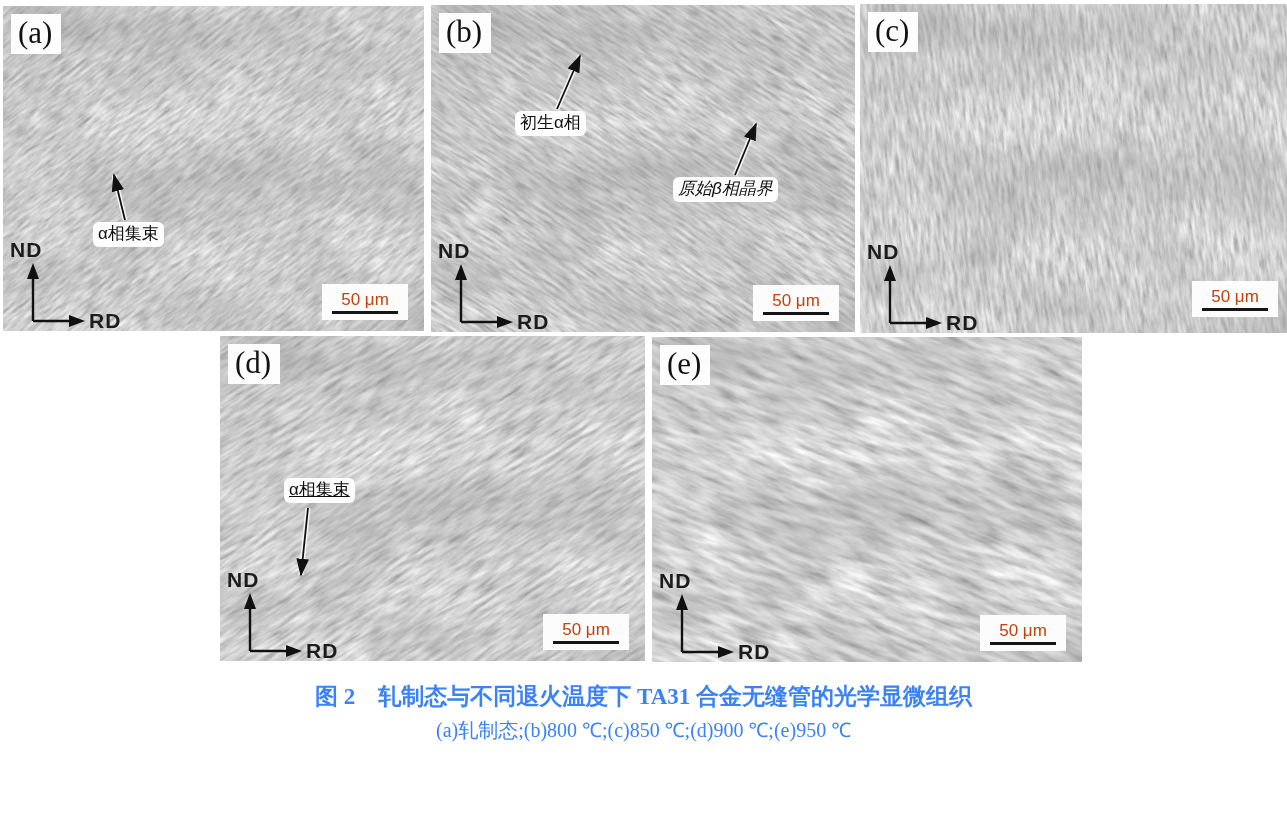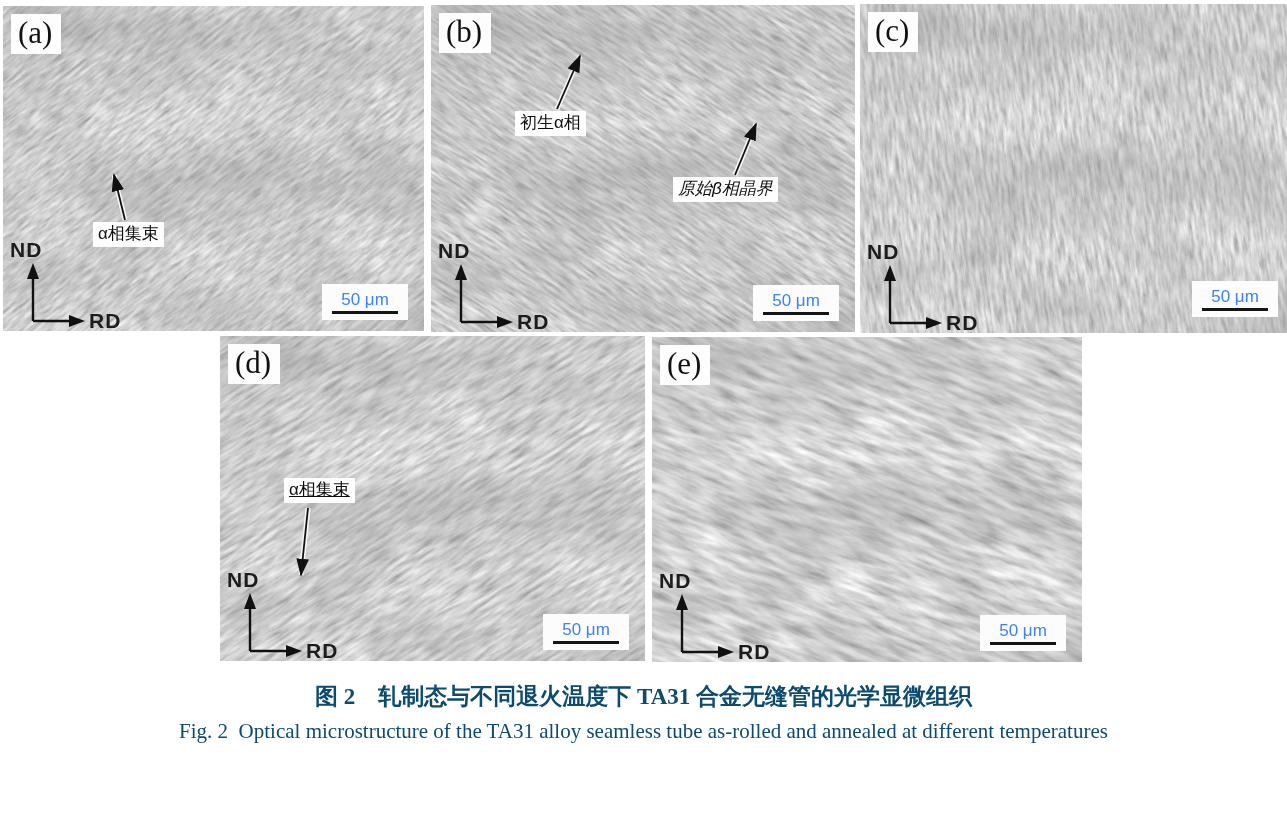--- a/index.html
+++ b/index.html
@@ -4,31 +4,31 @@
 <style>
   html,body{margin:0;padding:0;background:#ffffff;}
   .page{position:relative;width:1287px;height:815px;background:#fff;overflow:hidden;
         font-family:"Liberation Sans", sans-serif;}
   .panel{position:absolute;overflow:hidden;background:#a7a7a7;}
   .tex{position:absolute;left:0;top:0;}
   .plabel{position:absolute;left:8px;top:8px;background:#fdfdfd;color:#111;
           font-family:"Liberation Serif", serif;font-size:31px;line-height:36px;
           padding:1px 9px 3px 7px;}
   .anno{position:absolute;background:#fdfdfd;color:#0d0d0d;font-size:17px;line-height:22px;
-        padding:1px 5px 2px 5px;white-space:nowrap;}
+        padding:1px 5px 2px 5px;white-space:nowrap;border-radius:6px;}
   .anno-arrows{position:absolute;left:0;top:0;pointer-events:none;}
   .axes{position:absolute;left:4px;bottom:2px;}
   .axes text{fill:#1c1c1c;font-family:"Liberation Sans", sans-serif;font-size:21px;font-weight:bold;letter-spacing:1px;}
   .axes line{stroke:#111;stroke-width:2.4;}
   .axes polygon{fill:#111;}
   .scalebar{position:absolute;right:16px;bottom:11px;width:86px;height:36px;background:#fcfcfc;
             display:flex;flex-direction:column;align-items:center;justify-content:center;}
-  .scalebar .sbtext{color:#3b82f6;font-size:17px;line-height:18px;}
+  .scalebar .sbtext{color:#c2410c;font-size:17px;line-height:18px;}
   .scalebar .sbline{width:66px;height:3px;background:#151515;margin-top:2px;}
-  .caption{position:absolute;left:0;right:0;top:683px;text-align:center;color:#0c4a6e;
+  .caption{position:absolute;left:0;right:0;top:683px;text-align:center;color:#3b82f6;
            font-family:"Liberation Serif", serif;}
   .caption div{white-space:pre;}
   .cap-zh-title{font-size:23px;font-weight:bold;line-height:28px;}
   .cap-zh-sub{font-size:20px;line-height:24px;margin-top:7px;}
   .cap-en-title{font-size:21px;line-height:25px;margin-top:8px;}
   .cap-en-sub{font-size:20px;line-height:24px;margin-top:8px;}
   .arrow-case{stroke:#f5f5f5;stroke-width:5;fill:none;}
   .arrow-core{stroke:#111;stroke-width:1.8;fill:none;}
 </style>
 </head>
@@ -221,16 +221,16 @@
       <text x="82" y="95">RD</text>
     </svg>
     <div class="scalebar">
       <div class="sbtext">50 μm</div>
       <div class="sbline"></div>
     </div>
   </div>
 
   <div class="caption">
     <div class="cap-zh-title">图 2　轧制态与不同退火温度下 TA31 合金无缝管的光学显微组织</div>
-    <div class="cap-en-title">Fig. 2  Optical microstructure of the TA31 alloy seamless tube as-rolled and annealed at different temperatures</div>
+    <div class="cap-zh-sub">(a)轧制态;(b)800 ℃;(c)850 ℃;(d)900 ℃;(e)950 ℃</div>
   </div>
 
 </div>
 
 </body></html>

